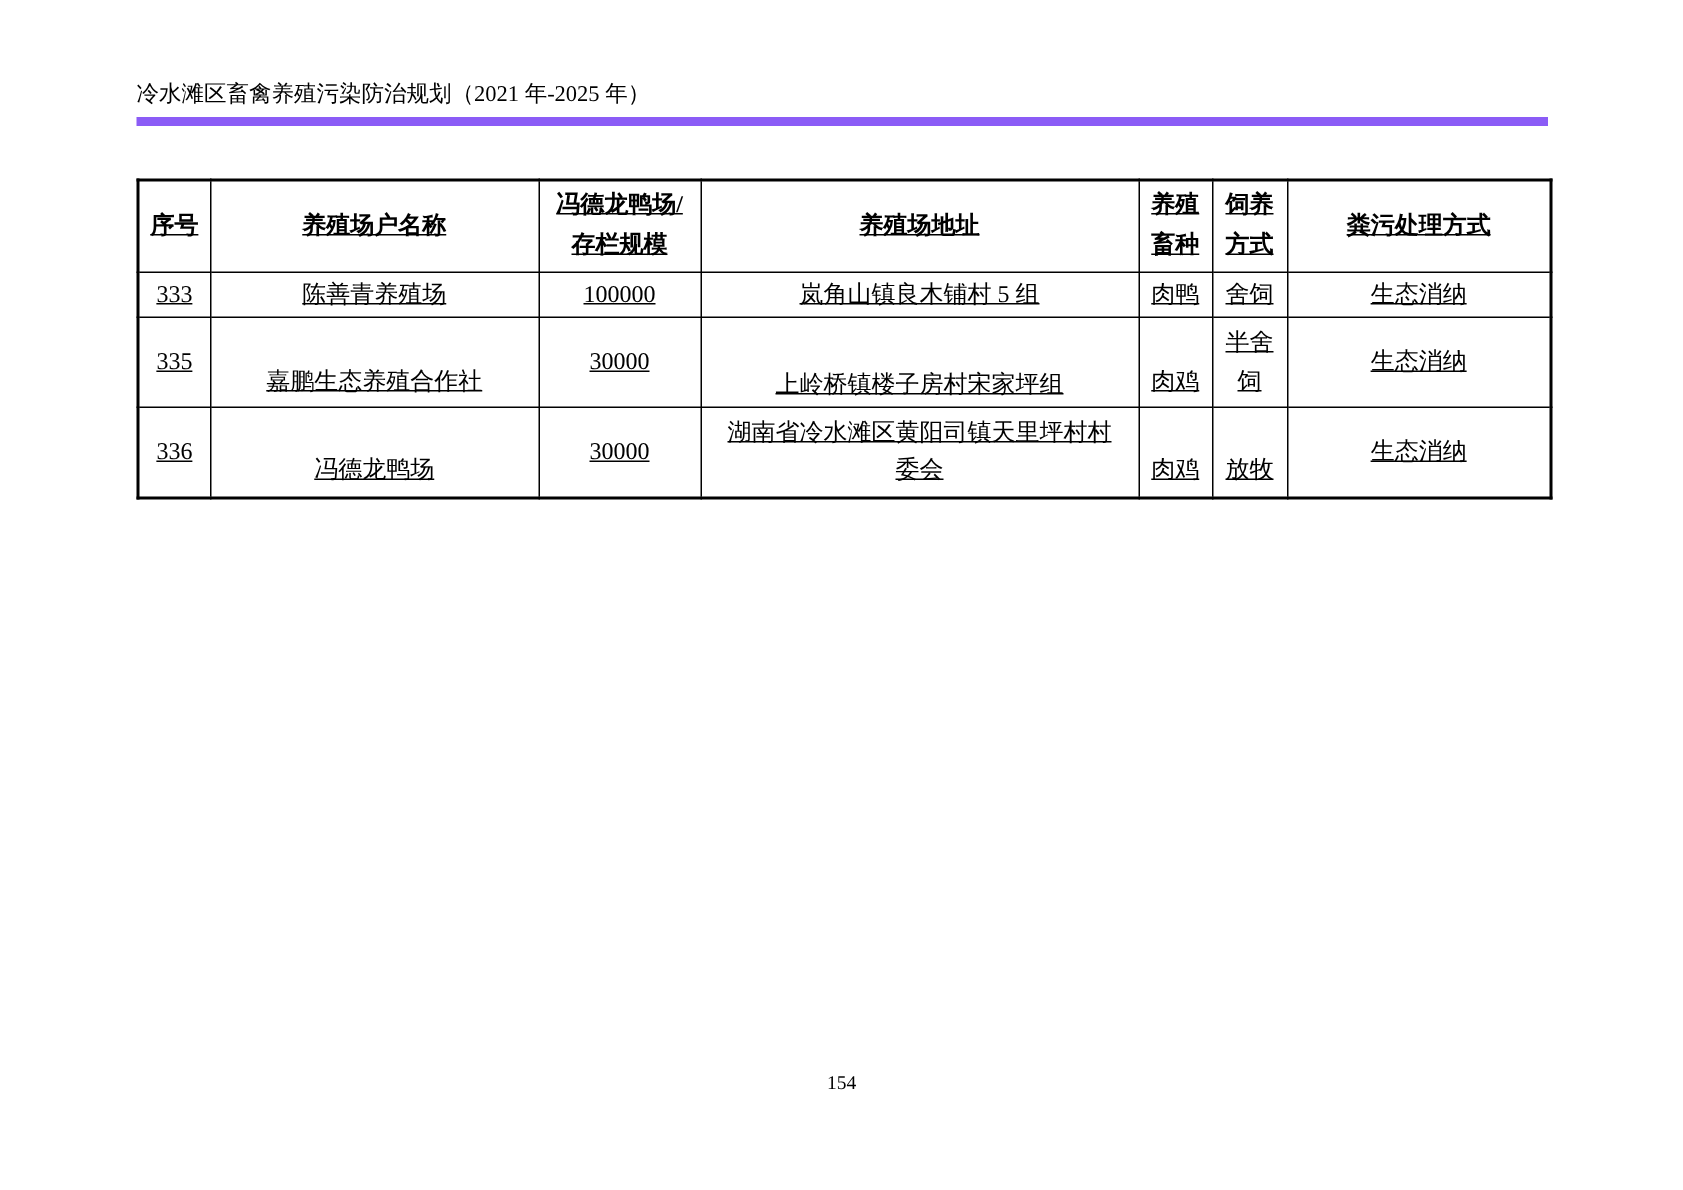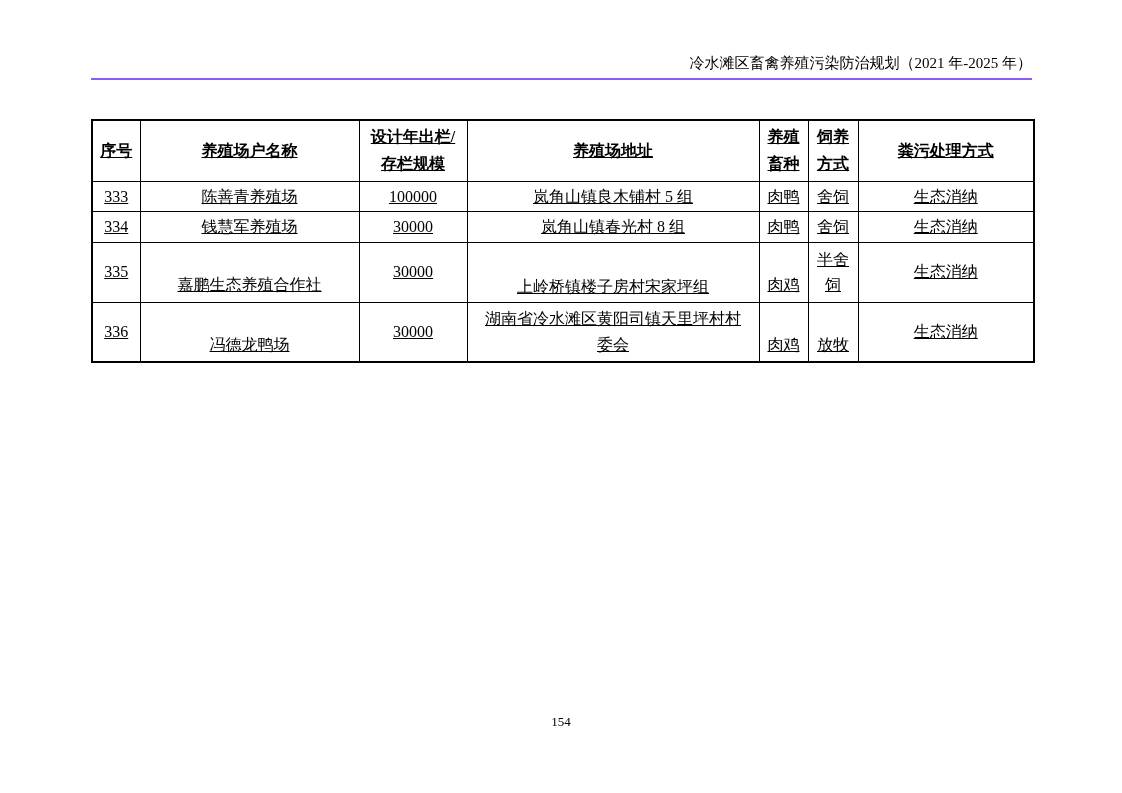--- a/index.html
+++ b/index.html
@@ -14,25 +14,25 @@
     background: #ffffff;
     color: #000000;
     font-family: "Liberation Serif", "DejaVu Serif", serif;
     overflow: hidden;
   }
   .doc-header {
     position: absolute;
     left: 91px;
     top: 53px;
     width: 941px;
-    text-align: right;
+    text-align: left;
     font-size: 15px;
     line-height: 20px;
     padding-bottom: 5px;
-    border-bottom: 2px solid #8b5cf6;
+    border-bottom: 6px solid #8b5cf6;
   }
   table.farm-table {
     position: absolute;
     left: 91px;
     top: 119px;
     width: 942px;
     border-collapse: collapse;
     table-layout: fixed;
     border: 2px solid #000;
     text-decoration: underline;
@@ -93,21 +93,21 @@
     </colgroup>
     <thead>
       <tr class="row-header">
         <th>
           <div>序号</div>
         </th>
         <th>
           <div>养殖场户名称</div>
         </th>
         <th>
-          <div>设计年出栏/</div>
+          <div>冯德龙鸭场/</div>
           <div>存栏规模</div>
         </th>
         <th>
           <div>养殖场地址</div>
         </th>
         <th>
           <div>养殖</div>
           <div>畜种</div>
         </th>
         <th>
@@ -118,29 +118,20 @@
           <div>粪污处理方式</div>
         </th>
       </tr>
     </thead>
     <tbody>
       <tr class="row-short">
         <td>333</td>
         <td>陈善青养殖场</td>
         <td>100000</td>
         <td class="col-address">岚角山镇良木铺村 5 组</td>
-        <td>肉鸭</td>
-        <td>舍饲</td>
-        <td>生态消纳</td>
-      </tr>
-      <tr class="row-short">
-        <td>334</td>
-        <td>钱慧军养殖场</td>
-        <td>30000</td>
-        <td class="col-address">岚角山镇春光村 8 组</td>
         <td>肉鸭</td>
         <td>舍饲</td>
         <td>生态消纳</td>
       </tr>
       <tr class="row-tall">
         <td>335</td>
         <td class="vb">嘉鹏生态养殖合作社</td>
         <td>30000</td>
         <td class="col-address vb">上岭桥镇楼子房村宋家坪组</td>
         <td class="vb">肉鸡</td>

